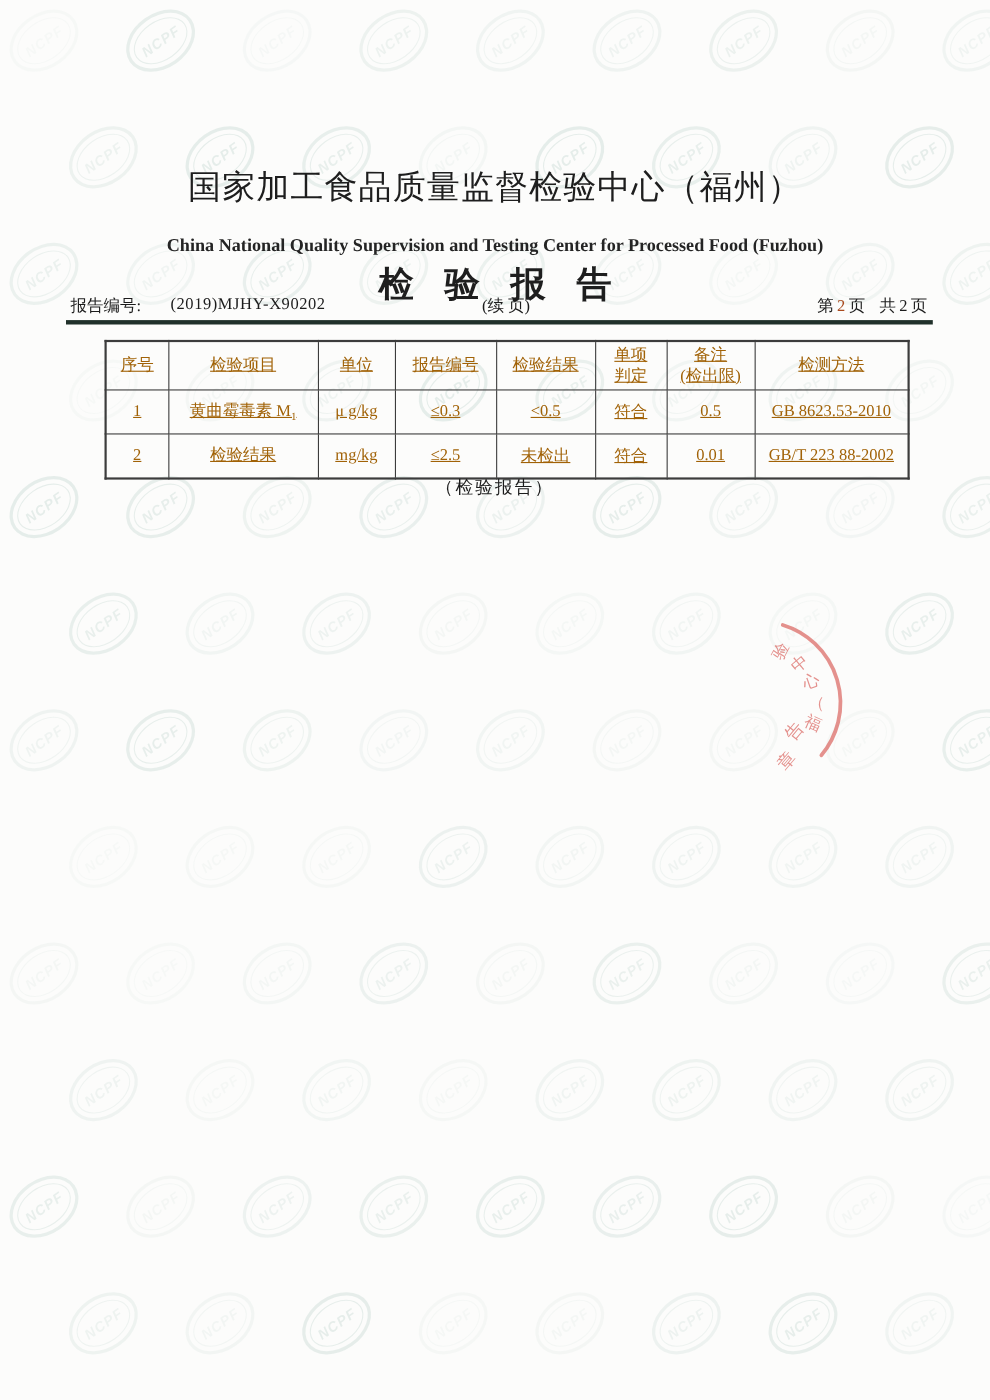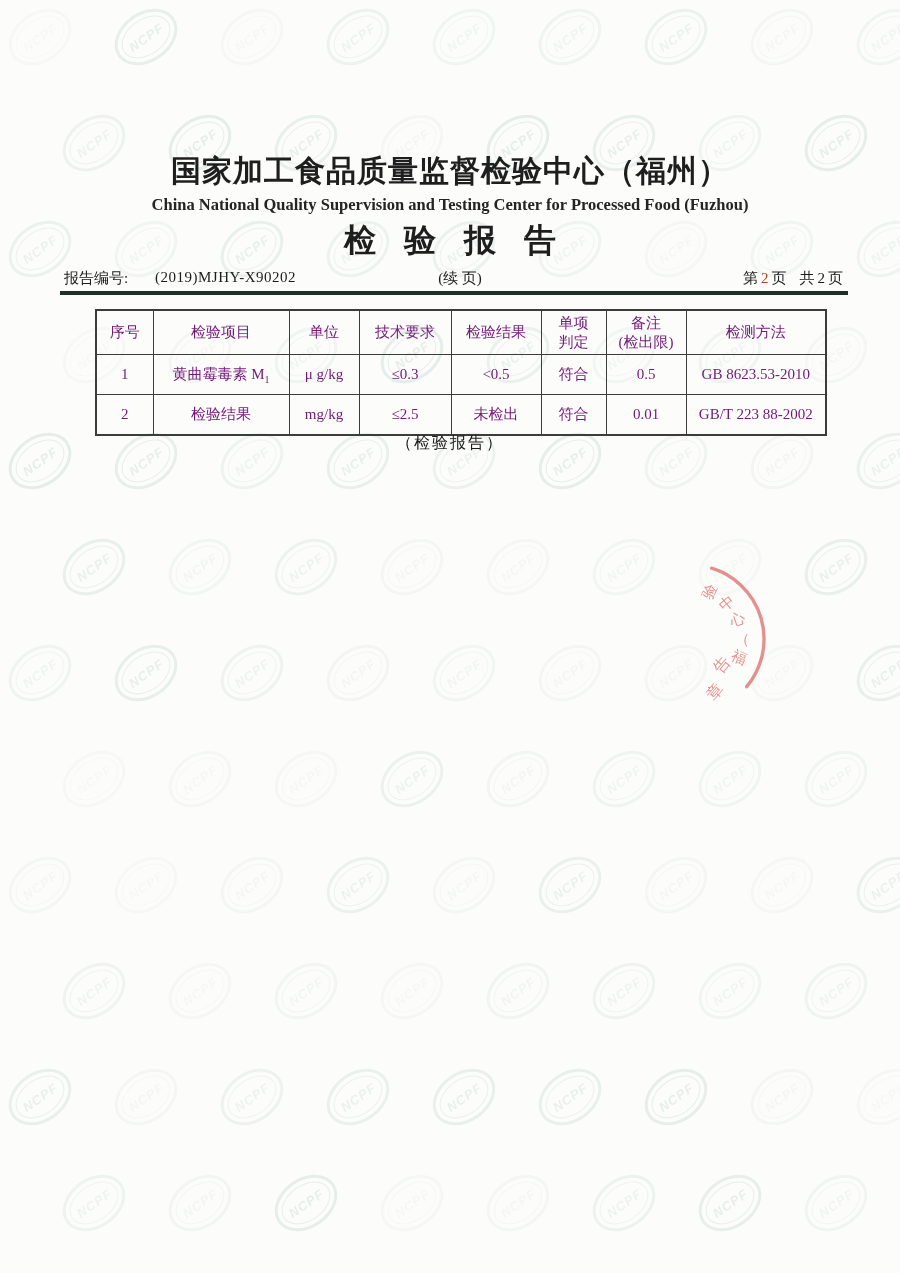--- a/index.html
+++ b/index.html
@@ -19,24 +19,24 @@
   .wm::before{
     content:"";position:absolute;inset:4px;border:1.5px solid currentColor;border-radius:50%;
   }
   .wm span{
     font-family:"Liberation Sans","DejaVu Sans",sans-serif;
     font-size:13px;font-weight:bold;font-style:italic;letter-spacing:1px;
   }
   
   .head{position:absolute;top:153px;left:0;width:100%;text-align:center;z-index:1;}
   .org-cn{
-    font-size:30px;font-weight:bold;letter-spacing:1px;line-height:36px;color:#1e1e1e;text-align:center;
+    font-size:30px;font-weight:normal;letter-spacing:1px;line-height:36px;color:#1e1e1e;text-align:center;
   }
   .org-en{
-    font-size:16.5px;font-weight:bold;line-height:20px;margin-top:6px;color:#242424;
+    font-size:16.5px;font-weight:bold;line-height:20px;margin-top:24px;color:#242424;
   }
   .doc-cn{
     font-size:32px;font-weight:bold;line-height:34px;margin-top:8px;
     letter-spacing:28px;padding-left:28px;color:#1e1e1e;
   }
   .doc-en{
     font-size:19px;font-weight:bold;line-height:22px;margin-top:2px;
     letter-spacing:5px;word-spacing:26px;padding-left:5px;color:#242424;
   }
   
@@ -47,21 +47,21 @@
   .meta .pages{position:absolute;right:56px;top:0;letter-spacing:1px;}
   .meta .pages .gap{display:inline-block;width:12px;}
   .num-red{color:#a94a1e;padding:0 2px;}
   .num{padding:0 2px;}
   
   .rule{position:absolute;top:291px;left:60px;width:788px;height:4px;background:#20302a;z-index:2;}
   
   table.results{
     position:absolute;top:309px;left:95px;width:730px;z-index:2;
     border-collapse:collapse;table-layout:fixed;
-    font-size:15px;color:#701a75;background:transparent;
+    font-size:15px;color:#a16207;background:transparent;text-decoration:underline;
   }
   table.results th,table.results td{
     border:1px solid #3c3c3c;text-align:center;vertical-align:middle;
     padding:0 2px;overflow:hidden;
   }
   table.results{border:2px solid #3c3c3c;}
   table.results th{font-weight:normal;white-space:pre-line;line-height:19px;height:43px;}
   table.results td{height:39px;}
   td.item-cell{text-align:left;padding-left:9px;}
   sub{font-size:10px;}
@@ -415,21 +415,21 @@
     <col style="width:90px">
       <col style="width:65px">
       <col style="width:80px">
       <col style="width:140px">
   </colgroup>
   <tbody>
       <tr>
     <th>序号</th>
     <th>检验项目</th>
     <th>单位</th>
-    <th>技术要求</th>
+    <th>报告编号</th>
     <th>检验结果</th>
     <th>单项
 判定</th>
     <th>备注
 (检出限)</th>
     <th>检测方法</th>
   </tr>
   <tr>
     <td>1</td>
     <td class="item-cell"><span>黄曲霉毒素 M</span><sub>1</sub></td>

